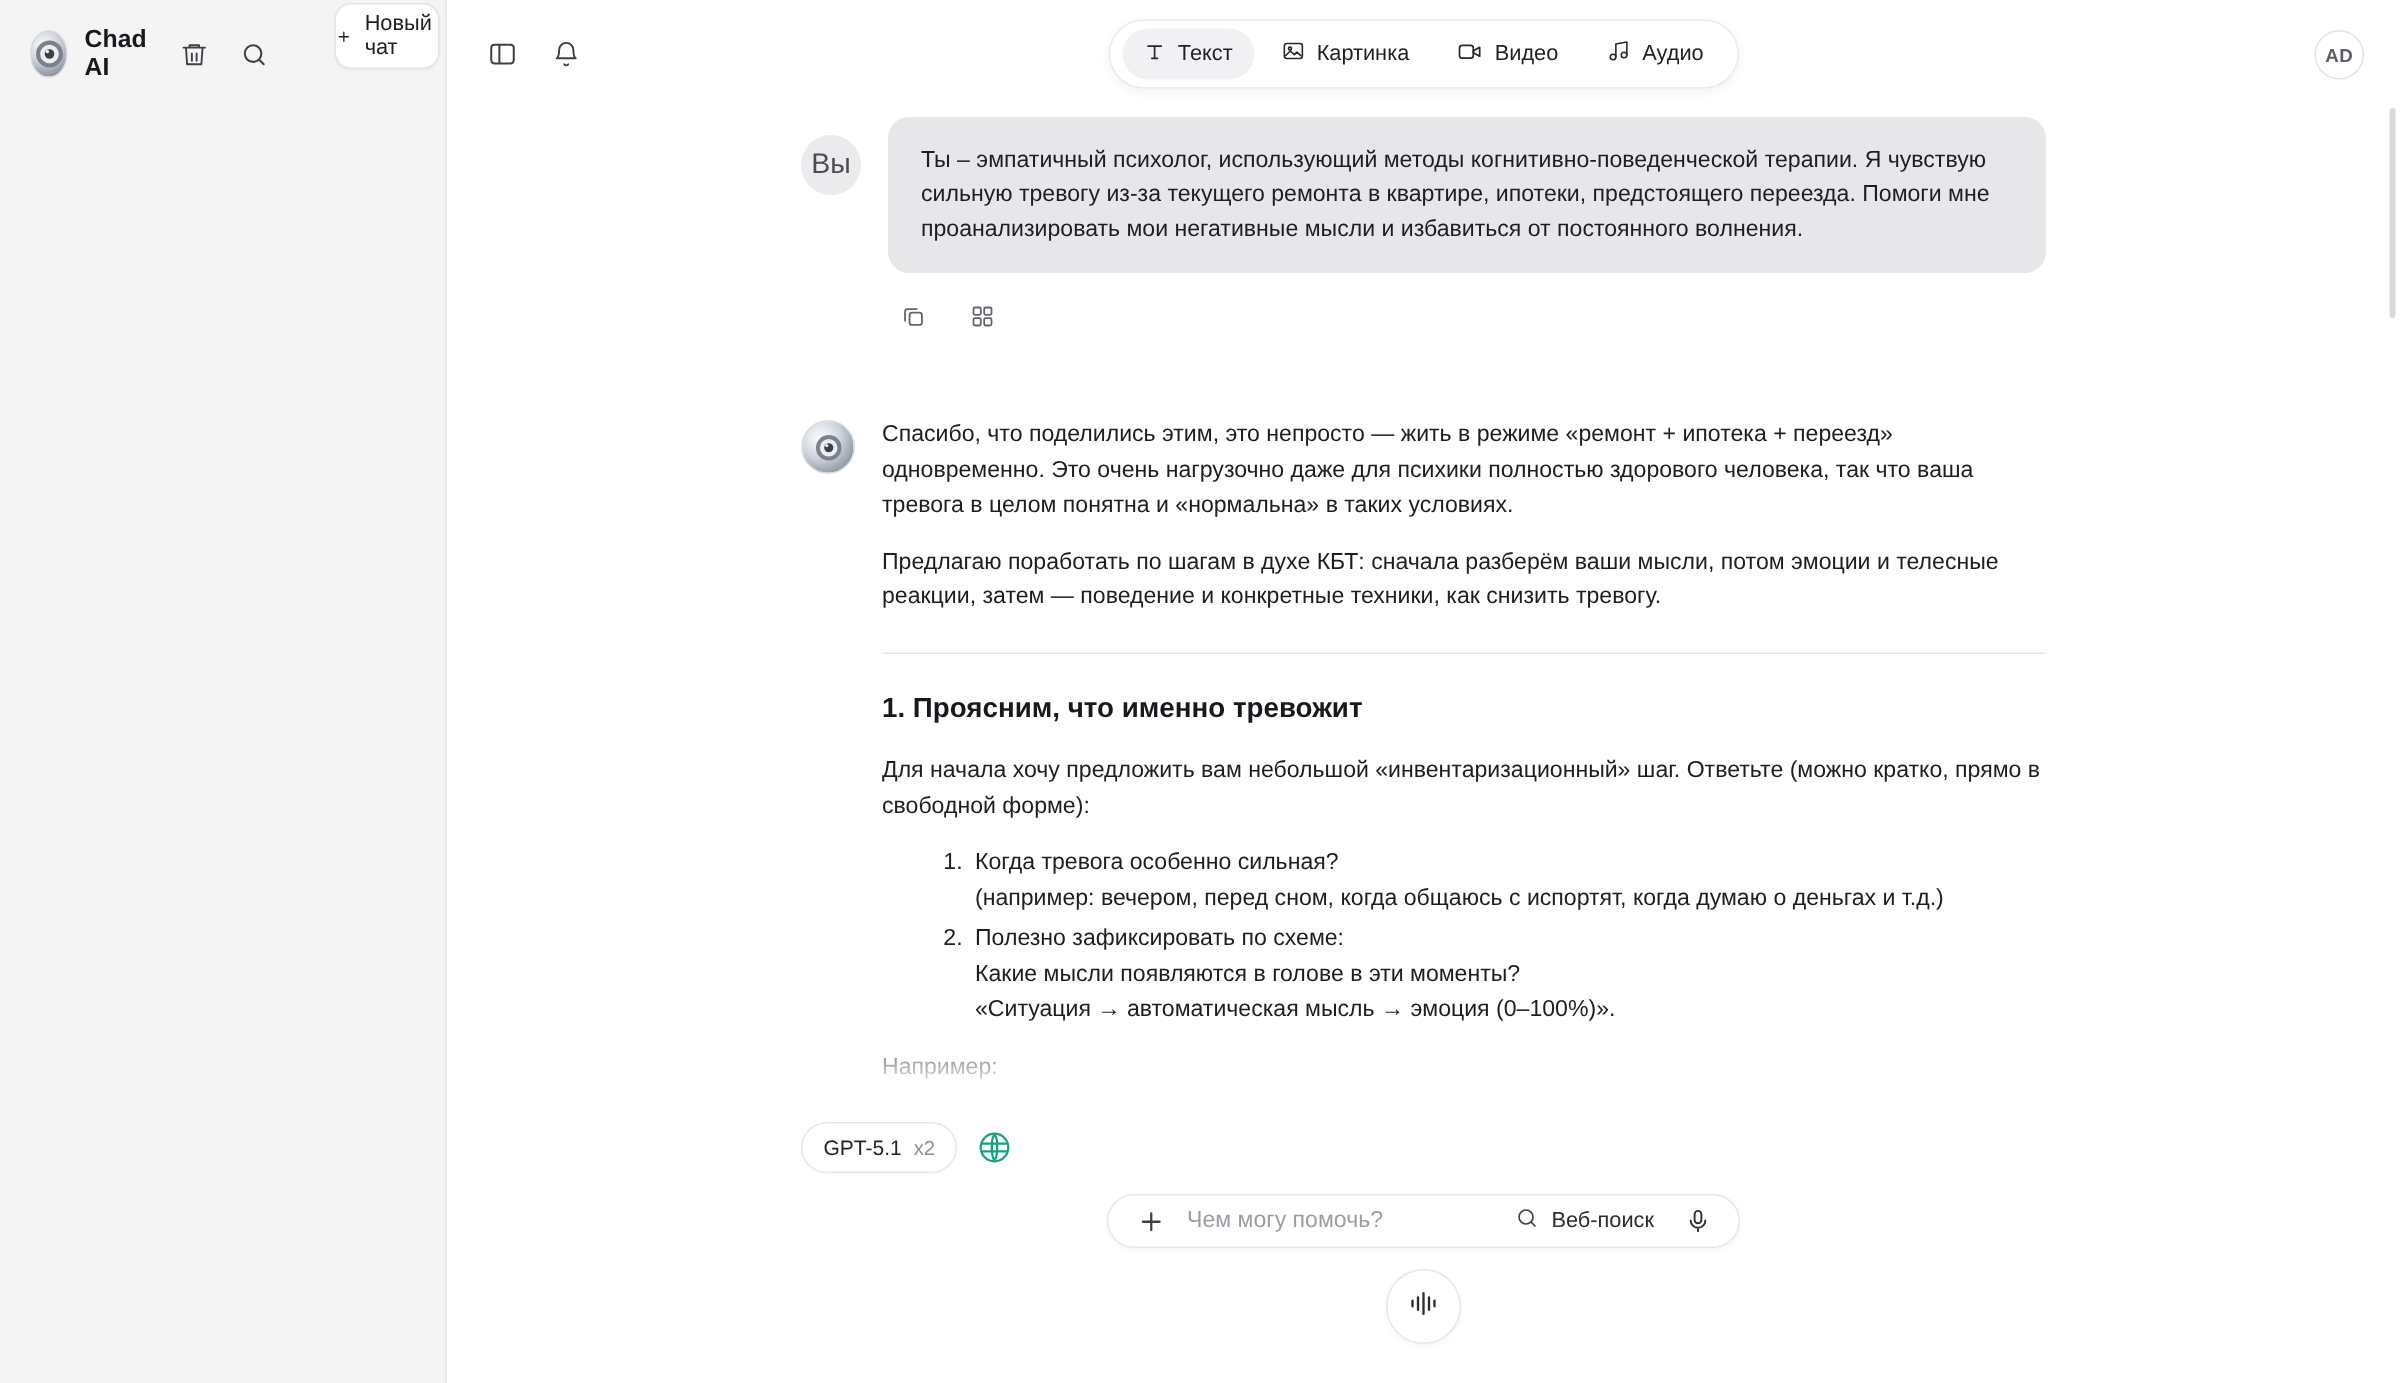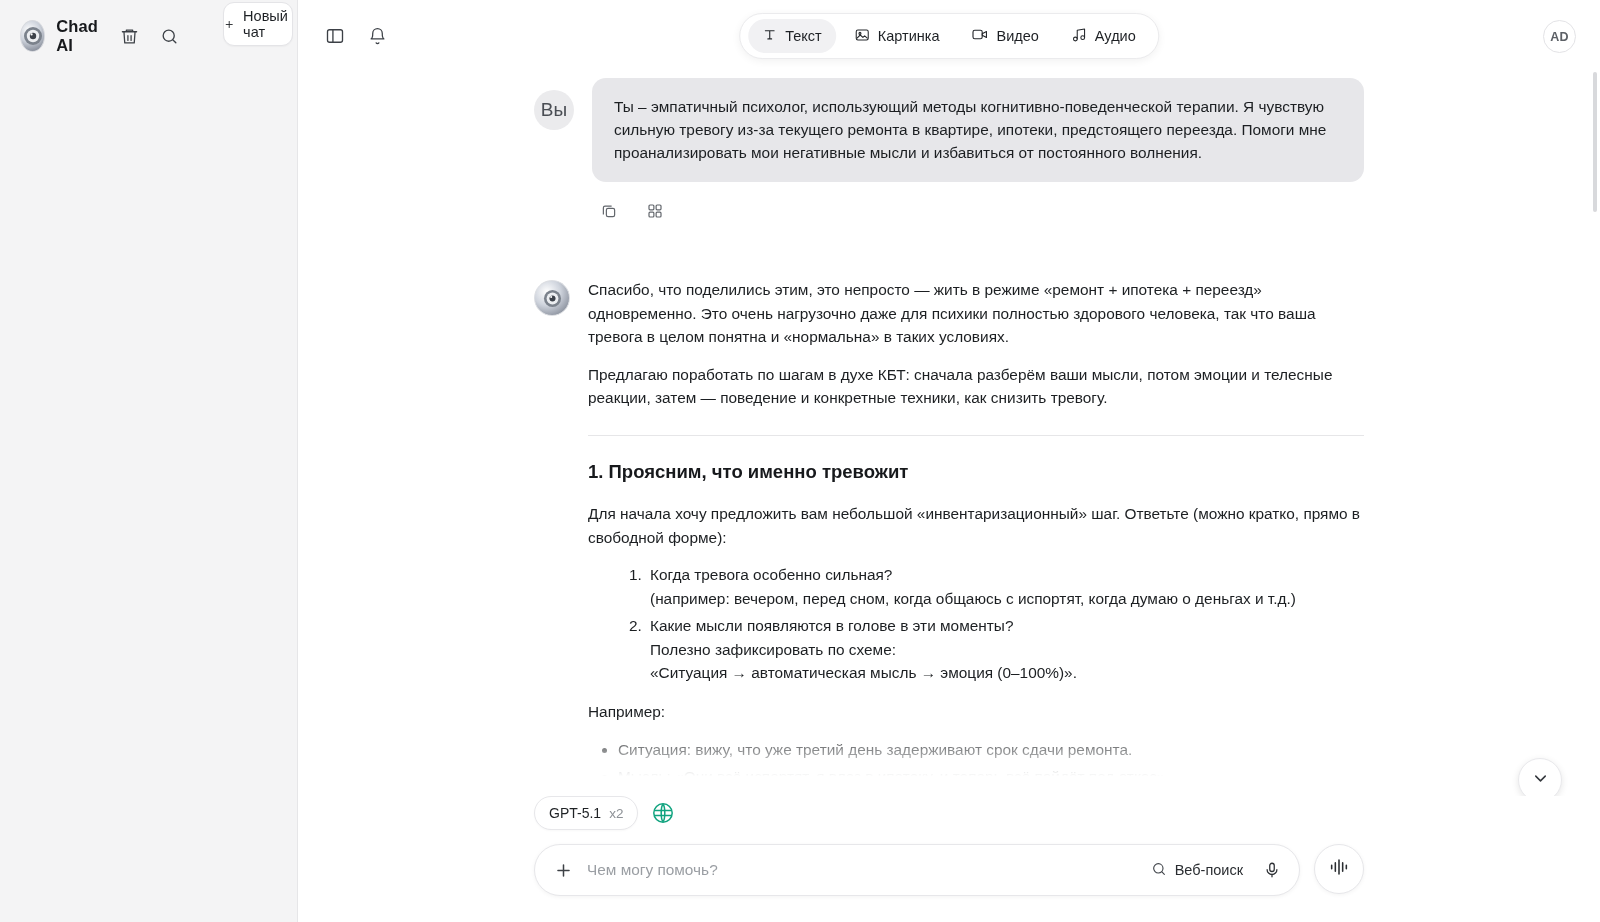--- a/index.html
+++ b/index.html
@@ -321,22 +321,23 @@
   .model-logo {
     width: 26px; height: 26px;
     border-radius: 50%;
     display: flex; align-items: center; justify-content: center;
     cursor: pointer;
   }
   .composer {
     width: 830px;
     margin: 0 auto;
     display: flex;
-    align-items: flex-start;
+    align-items: center;
     gap: 14px;
+    flex-direction: column;
   }
   .input-wrap {
     flex: 1;
     height: 52px;
     background: #ffffff;
     border: 1px solid #e7e7ea;
     border-radius: 26px;
     display: flex;
     align-items: center;
     padding: 0 10px 0 12px;
@@ -580,22 +581,22 @@
 
             <h2 class="h-sect">1. Проясним, что именно тревожит</h2>
             <p>Для начала хочу предложить вам небольшой «инвентаризационный» шаг. Ответьте (можно кратко, прямо в свободной форме):</p>
 
             <ol class="num">
               <li>
                 <span class="sub-line">Когда тревога особенно сильная?</span>
                 <span class="sub-line">(например: вечером, перед сном, когда общаюсь с испортят, когда думаю о деньгах и т.д.)</span>
               </li>
               <li>
+                <span class="sub-line">Полезно зафиксировать по схеме:</span>
                 <span class="sub-line">Какие мысли появляются в голове в эти моменты?</span>
-                <span class="sub-line">Полезно зафиксировать по схеме:</span>
                 <span class="sub-line">«Ситуация → автоматическая мысль → эмоция (0–100%)».</span>
               </li>
             </ol>
 
             <p>Например:</p>
 
             <ul class="bul">
               <li>Ситуация: вижу, что уже третий день задерживают срок сдачи ремонта.</li>
               <li>Мысль: «Они всё испортят, я влез в ипотеку, и теперь всё пойдёт под откос».</li>
               <li>Эмоция: тревога 80/100, раздражение 70/100.</li>

